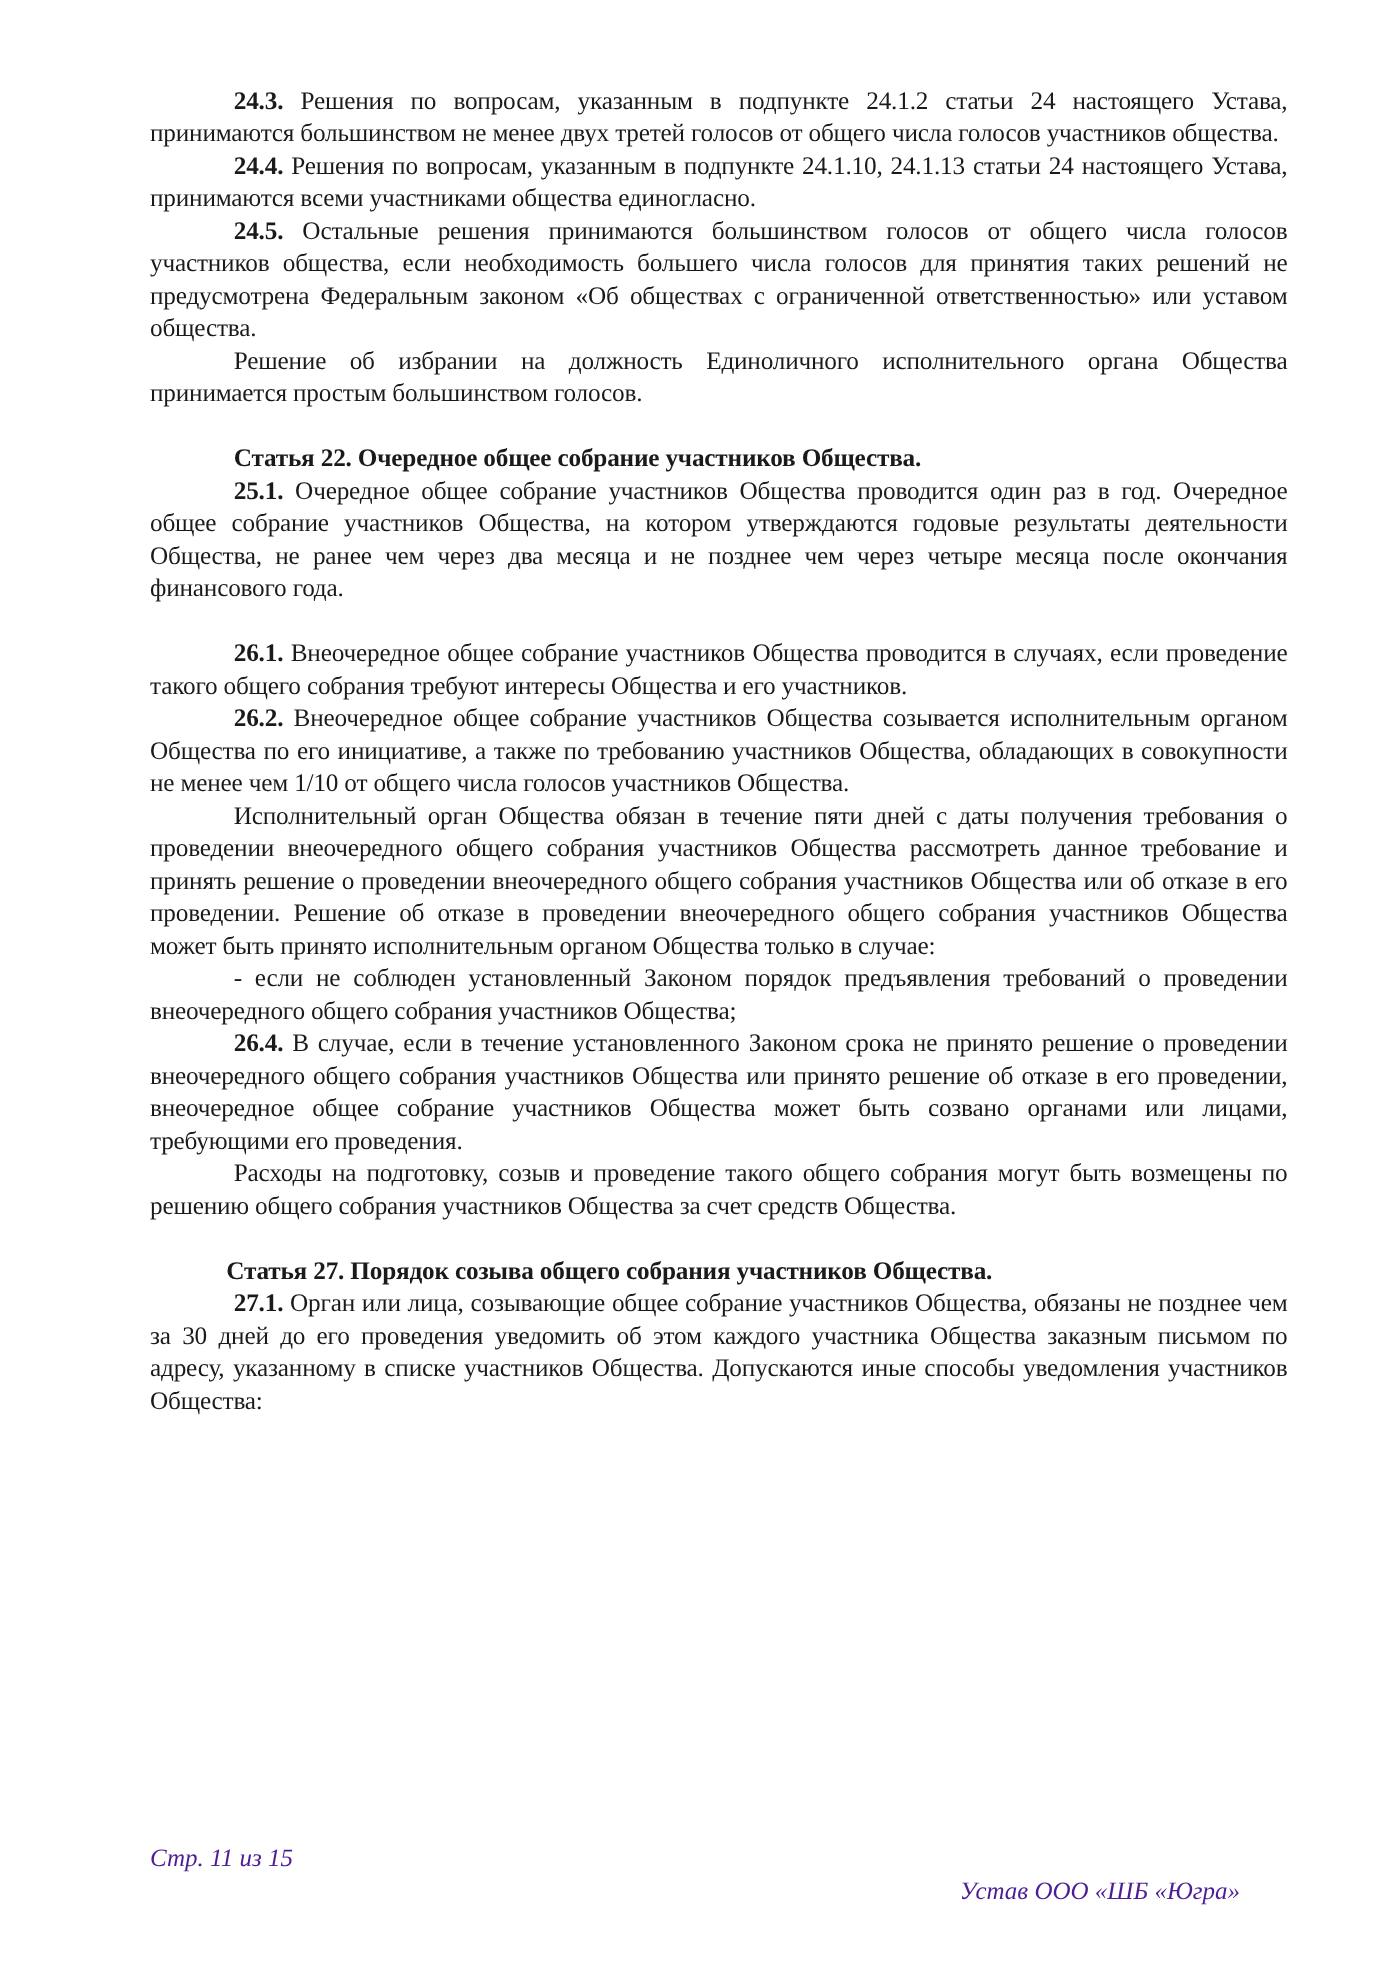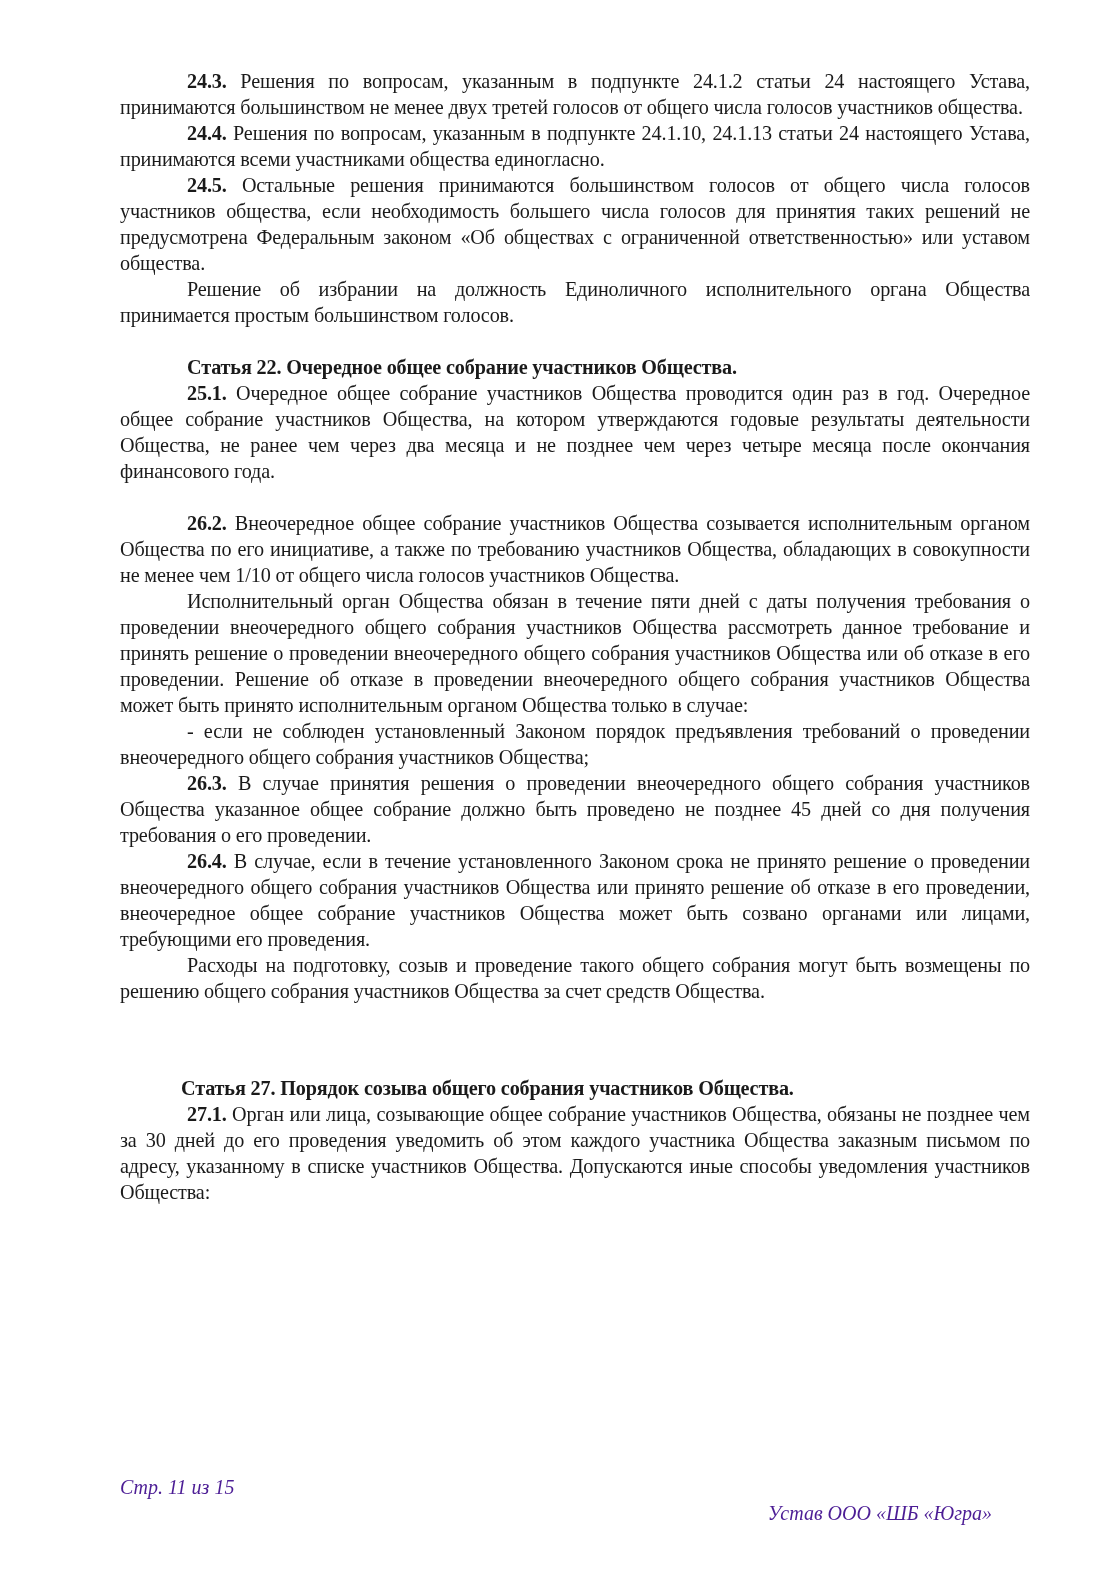--- a/index.html
+++ b/index.html
@@ -35,21 +35,20 @@
     .heading {
       margin: 0;
       font-weight: bold;
       text-indent: 67px;
     }
     .gap {
       height: 26px;
     }
     .heading.h27 {
       text-indent: 61px;
-      margin-top: 45px;
     }
     .footer {
       position: absolute;
       top: 1476px;
       font-style: italic;
       font-size: 20px;
       font-family: "Liberation Serif", "DejaVu Serif", serif;
       color: #4c1d95;
     }
     .footer-left { left: 120px; }
@@ -65,24 +64,24 @@
   <p class="para"><b>24.5.</b><span> Остальные решения принимаются большинством голосов от общего числа голосов участников общества, если необходимость большего числа голосов для принятия таких решений не предусмотрена Федеральным законом «Об обществах с ограниченной ответственностью» или уставом общества.</span></p>
   <p class="para"><span>Решение об избрании на должность Единоличного исполнительного органа Общества принимается простым большинством голосов.</span></p>
 
   <div class="gap"></div>
 
   <p class="heading">Статья 22. Очередное общее собрание участников Общества.</p>
   <p class="para"><b>25.1.</b><span> Очередное общее собрание участников Общества проводится один раз в год. Очередное общее собрание участников Общества, на котором утверждаются годовые результаты деятельности Общества, не ранее чем через два месяца и не позднее чем через четыре месяца после окончания финансового года.</span></p>
 
   <div class="gap"></div>
 
+  <p class="para"><b>26.1.</b><span> Внеочередное общее собрание участников Общества проводится в случаях, если проведение такого общего собрания требуют интересы Общества и его участников.</span></p>
   <p class="para"><b>26.2.</b><span> Внеочередное общее собрание участников Общества созывается исполнительным органом Общества по его инициативе, а также по требованию участников Общества, обладающих в совокупности не менее чем 1/10 от общего числа голосов участников Общества.</span></p>
   <p class="para"><span>Исполнительный орган Общества обязан в течение пяти дней с даты получения требования о проведении внеочередного общего собрания участников Общества рассмотреть данное требование и принять решение о проведении внеочередного общего собрания участников Общества или об отказе в его проведении. Решение об отказе в проведении внеочередного общего собрания участников Общества может быть принято исполнительным органом Общества только в случае:</span></p>
   <p class="para"><span>- если не соблюден установленный Законом порядок предъявления требований о проведении внеочередного общего собрания участников Общества;</span></p>
-  <p class="para"><b>26.3.</b><span> В случае принятия решения о проведении внеочередного общего собрания участников Общества указанное общее собрание должно быть проведено не позднее 45 дней со дня получения требования о его проведении.</span></p>
   <p class="para"><b>26.4.</b><span> В случае, если в течение установленного Законом срока не принято решение о проведении внеочередного общего собрания участников Общества или принято решение об отказе в его проведении, внеочередное общее собрание участников Общества может быть созвано органами или лицами, требующими его проведения.</span></p>
   <p class="para"><span>Расходы на подготовку, созыв и проведение такого общего собрания могут быть возмещены по решению общего собрания участников Общества за счет средств Общества.</span></p>
 
   <div class="gap"></div>
 
   <p class="heading h27">Статья 27. Порядок созыва общего собрания участников Общества.</p>
   <p class="para"><b>27.1.</b><span> Орган или лица, созывающие общее собрание участников Общества, обязаны не позднее чем за 30 дней до его проведения уведомить об этом каждого участника Общества заказным письмом по адресу, указанному в списке участников Общества. Допускаются иные способы уведомления участников Общества:</span></p>
 
 </div>
 

